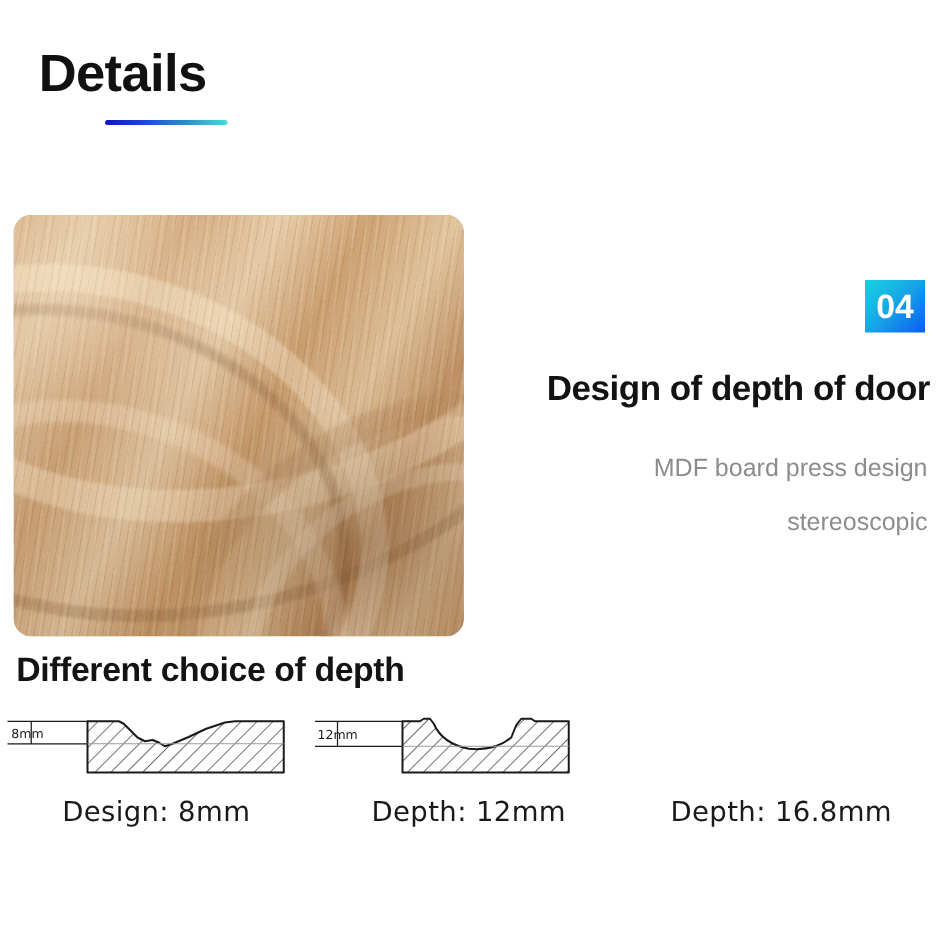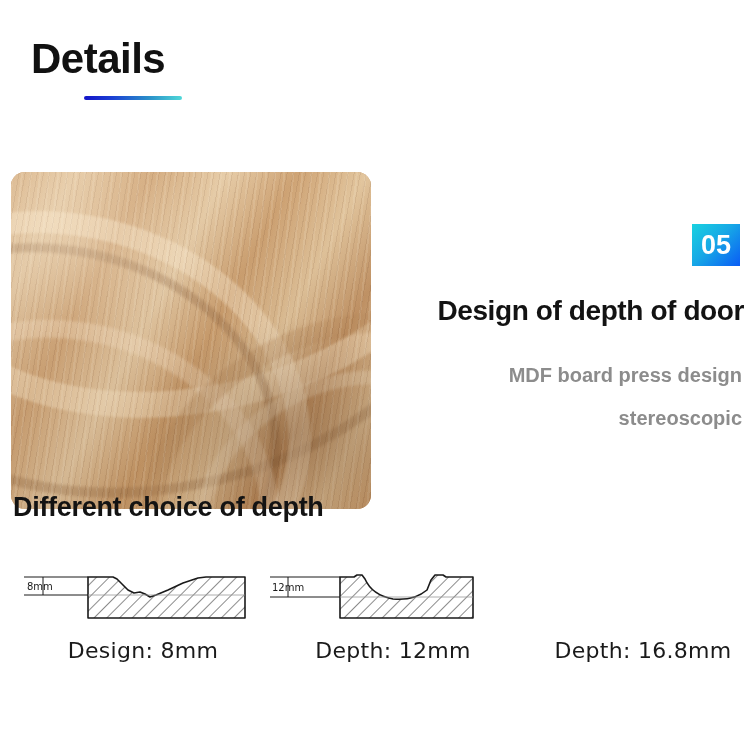--- a/index.html
+++ b/index.html
@@ -185,50 +185,49 @@
     line-height: 1.2;
   }
 
   .feature-sub {
     position: absolute;
     right: 8px;
     top: 360px;
     width: 420px;
     text-align: right;
     font-size: 20px;
-    font-weight: 700;
+    font-weight: 400;
     color: #8c8c8c;
     line-height: 1.55;
   }
   .feature-sub .line2 { display: block; margin-top: 12px; }
 
   
   .depth-heading {
     position: absolute;
     left: 13px;
-    top: 492px;
+    top: 521px;
     font-size: 27px;
     font-weight: 700;
     color: #131313;
     letter-spacing: -0.3px;
   }
 
   .depth-row {
     position: absolute;
     left: 0px;
     top: 566px;
     width: 750px;
     height: 110px;
     display: flex;
   }
 
   .depth-col {
     flex: 1 1 0;
     position: relative;
-    margin-left: 18px;
   }
 
   .depth-svg-wrap {
     position: absolute;
     left: 0;
     top: 0;
     width: 250px;
     height: 68px;
   }
 
@@ -259,21 +258,21 @@
     <div class="grain-sweep gs3"></div>
     <div class="grain-sweep gs4"></div>
     <div class="grain-sweep gs5"></div>
     <div class="grain-sweep gs6"></div>
     <div class="grain-sweep gs7"></div>
     <div class="grain-fibre"></div>
     <div class="grain-fibre2"></div>
     <div class="wood-shade"></div>
   </div>
 
-  <div class="badge-01">05</div>
+  <div class="badge-01">04</div>
   <div class="feature-heading">Design of depth of door</div>
   <div class="feature-sub">
     <span>MDF board press design</span>
     <span class="line2">stereoscopic</span>
   </div>
 
   <div class="depth-heading">Different choice of depth</div>
 
   <div class="depth-row">
 

